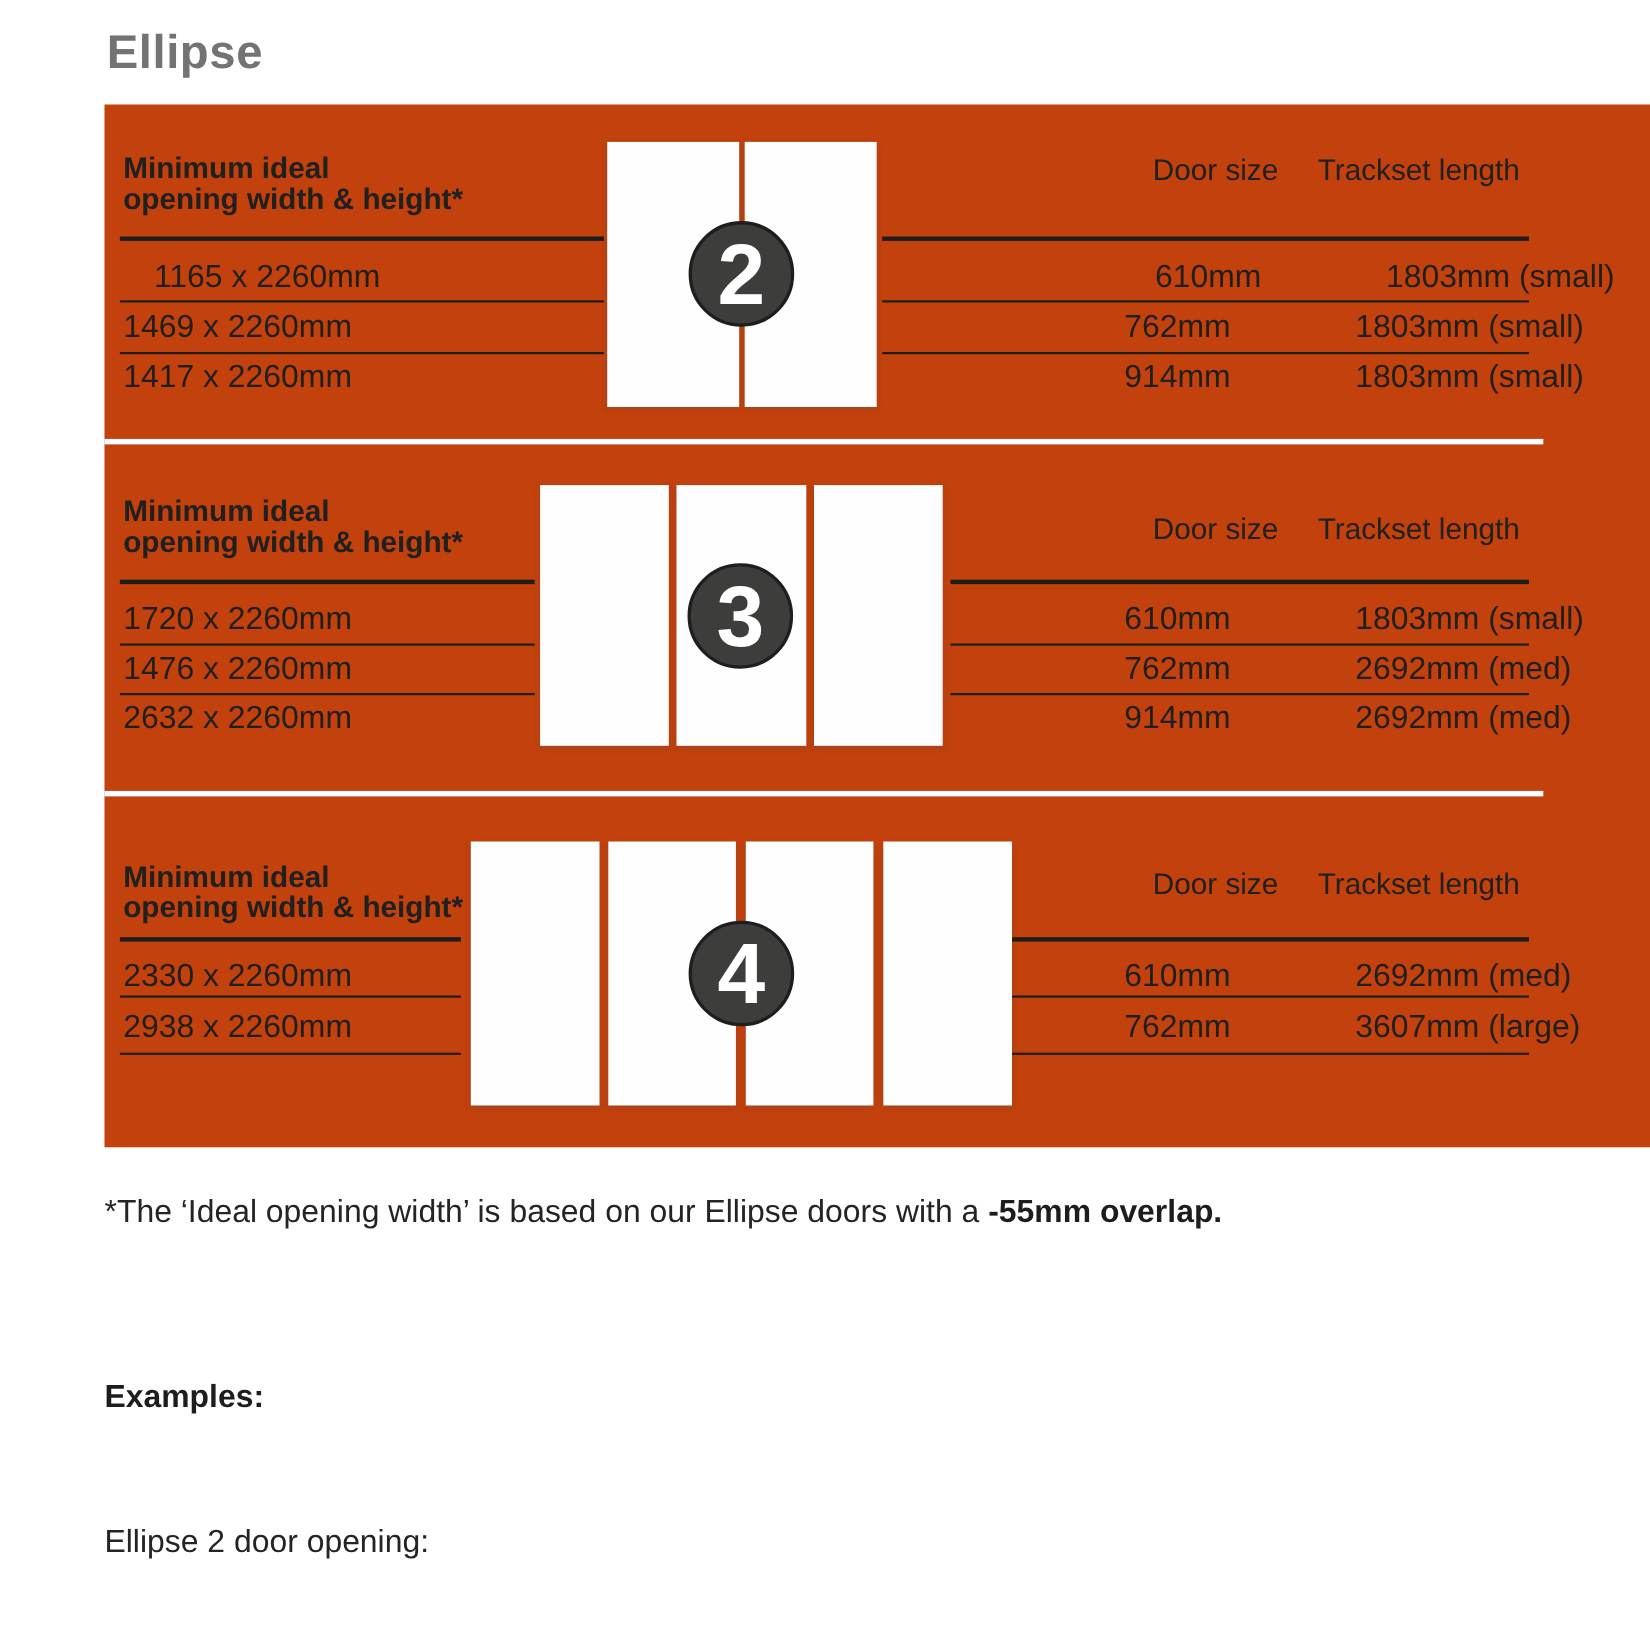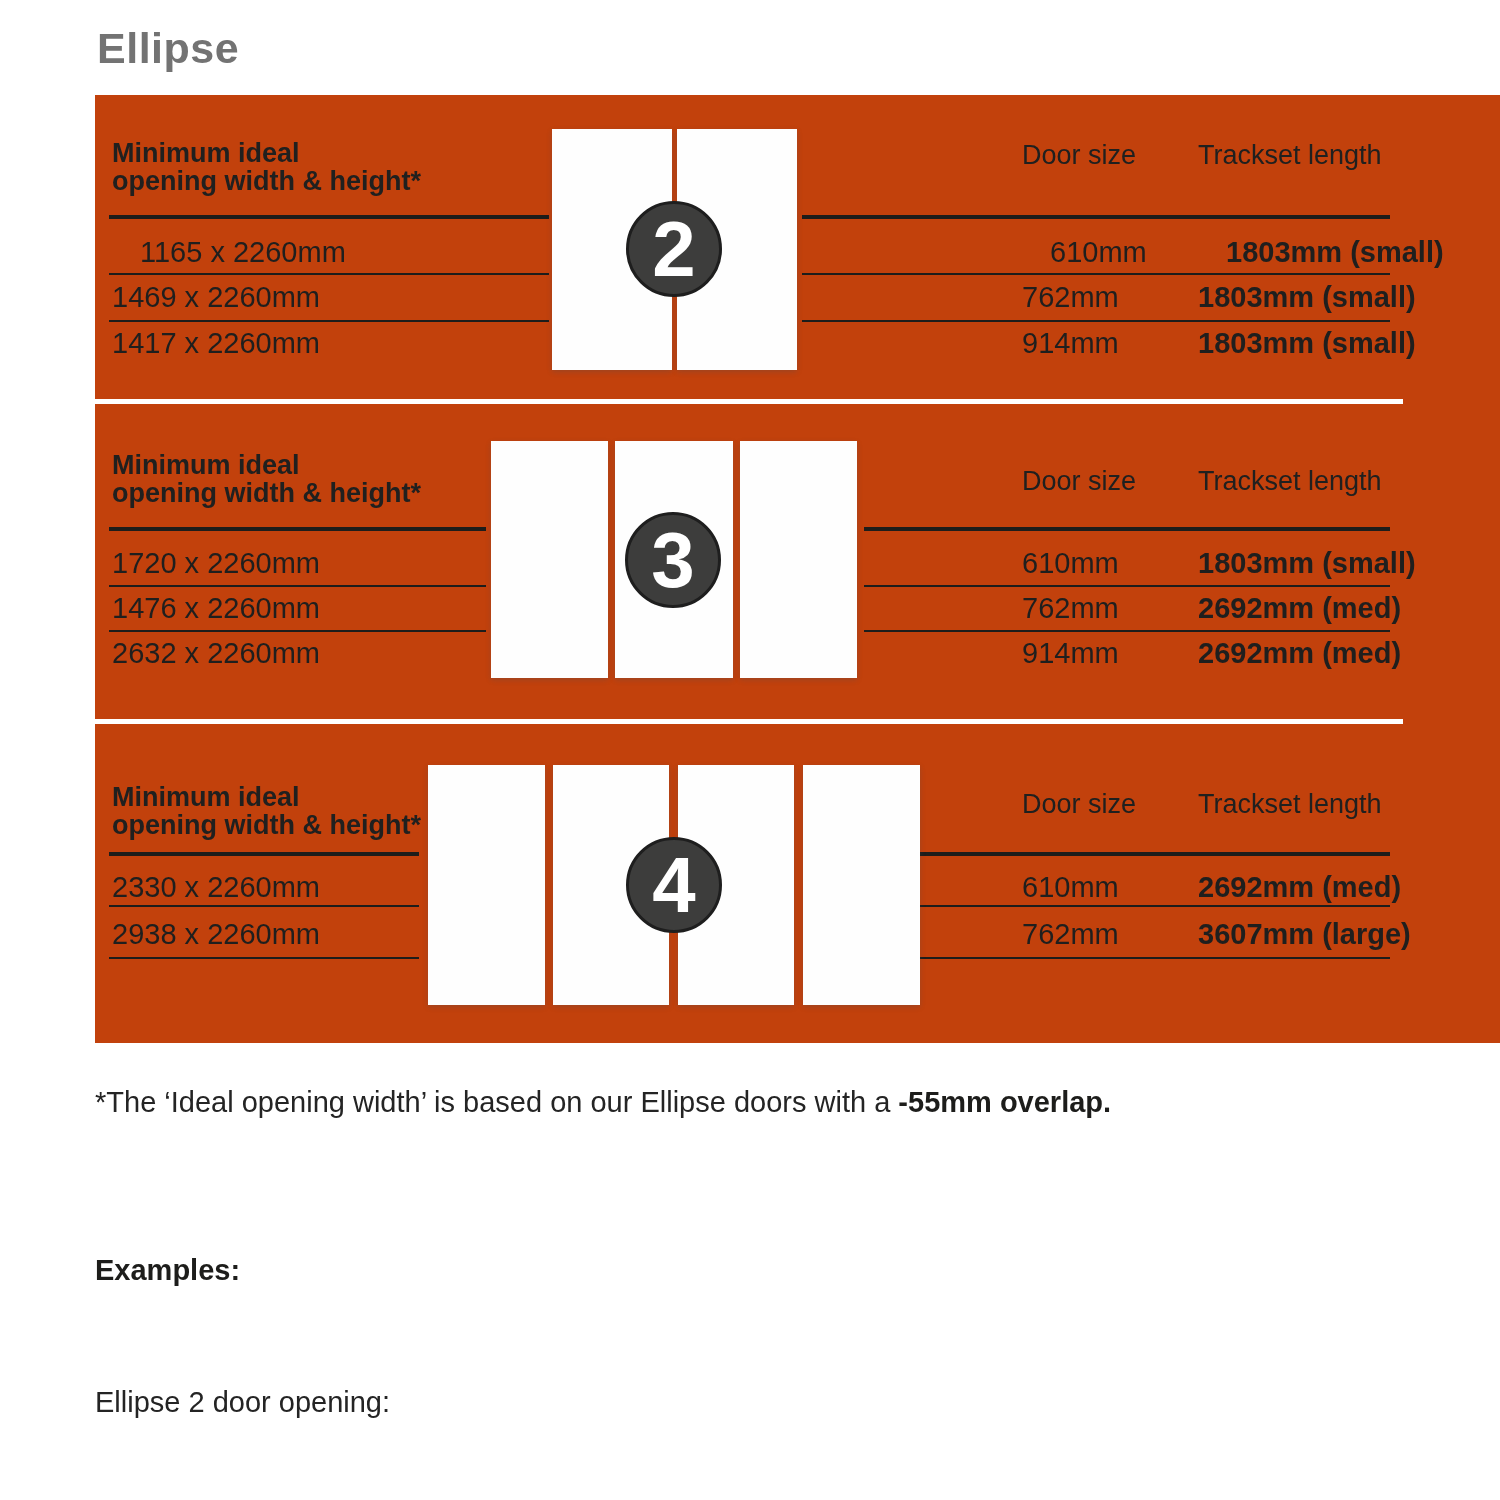--- a/index.html
+++ b/index.html
@@ -15,34 +15,34 @@
   .sec.s1{top:0;height:304px;}
   .sec.s2{top:309px;height:315px;}
   .sec.s3{top:629px;height:319px;}
   .sep{position:absolute;left:0;width:1308px;height:5px;background:#ffffff;}
   .sep1{top:304px;}.sep2{top:624px;}
 
   .lh{position:absolute;left:17px;font-size:27px;font-weight:700;line-height:28px;color:#20201f;}
   .s1 .lh{top:44px;}.s2 .lh{top:47px;}.s3 .lh{top:59px;}
 
   .colh{position:absolute;font-size:27px;color:#20201f;}
-  .colh.doorc{left:927px;}.colh.trackc{left:1103px;}
+  .colh.doorc{left:953px;}.colh.trackc{left:1103px;}
   .s1 .colh{top:45px;}.s2 .colh{top:62px;}.s3 .colh{top:65px;}
 
   .rule{position:absolute;background:#1d1d1b;}
   .hv{height:4px;}.tn{height:2px;}
   .s1 .rule.l{left:14px;width:440px;}  .s1 .rule.r{left:707px;width:588px;}
   .s2 .rule.l{left:14px;width:377px;}  .s2 .rule.r{left:769px;width:526px;}
   .s3 .rule.l{left:14px;width:310px;}  .s3 .rule.r{left:822px;width:473px;}
   .s1 .hv{top:120px;} .s1 .t1{top:178px;} .s1 .t2{top:225px;}
   .s2 .hv{top:123px;} .s2 .t1{top:181px;} .s2 .t2{top:226px;}
   .s3 .hv{top:128px;} .s3 .t1{top:181px;} .s3 .t2{top:233px;}
 
   .cell{position:absolute;font-size:29px;line-height:34px;color:#1f1f1e;white-space:nowrap;}
-  .cell.open{left:17px;}.cell.doorv{left:927px;}.cell.trackv{left:1103px;font-weight:bold;}
+  .cell.open{left:17px;}.cell.doorv{left:927px;}.cell.trackv{left:1137px;}
   .s1 .rw1{top:140px;margin-left:28px;} .s1 .rw2{top:185px;} .s1 .rw3{top:231px;}
   .s2 .rw1{top:142px;} .s2 .rw2{top:187px;} .s2 .rw3{top:232px;}
   .s3 .rw1{top:146px;} .s3 .rw2{top:193px;}
 
   .doorp{position:absolute;background:#fefefe;box-shadow:0 2px 5px rgba(70,80,90,0.28);}
   .s1 .d{top:34px;height:241px;width:120px;}
   .s1 .d1{left:457px;} .s1 .d2{left:582px;}
   .s2 .d{top:37px;height:237px;width:117px;}
   .s2 .d1{left:396px;} .s2 .d2{left:520px;width:118px;} .s2 .d3{left:645px;}
   .s3 .d{top:41px;height:240px;width:117px;}

